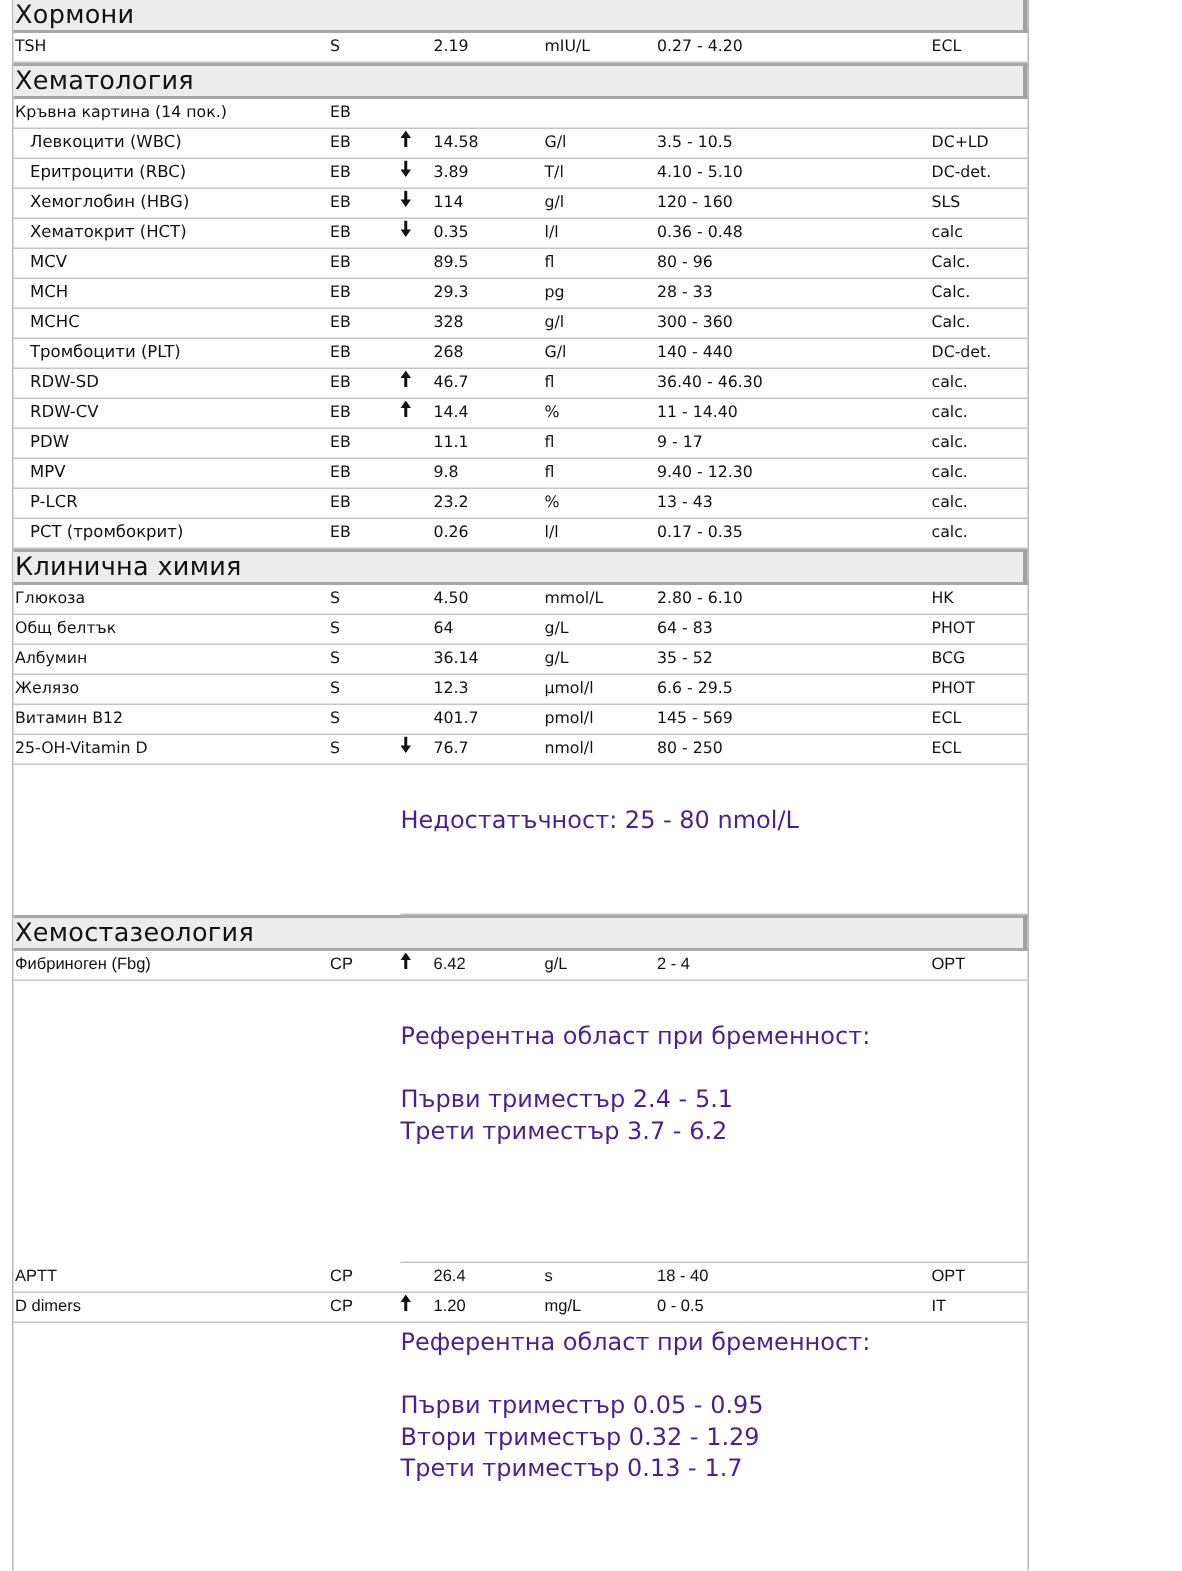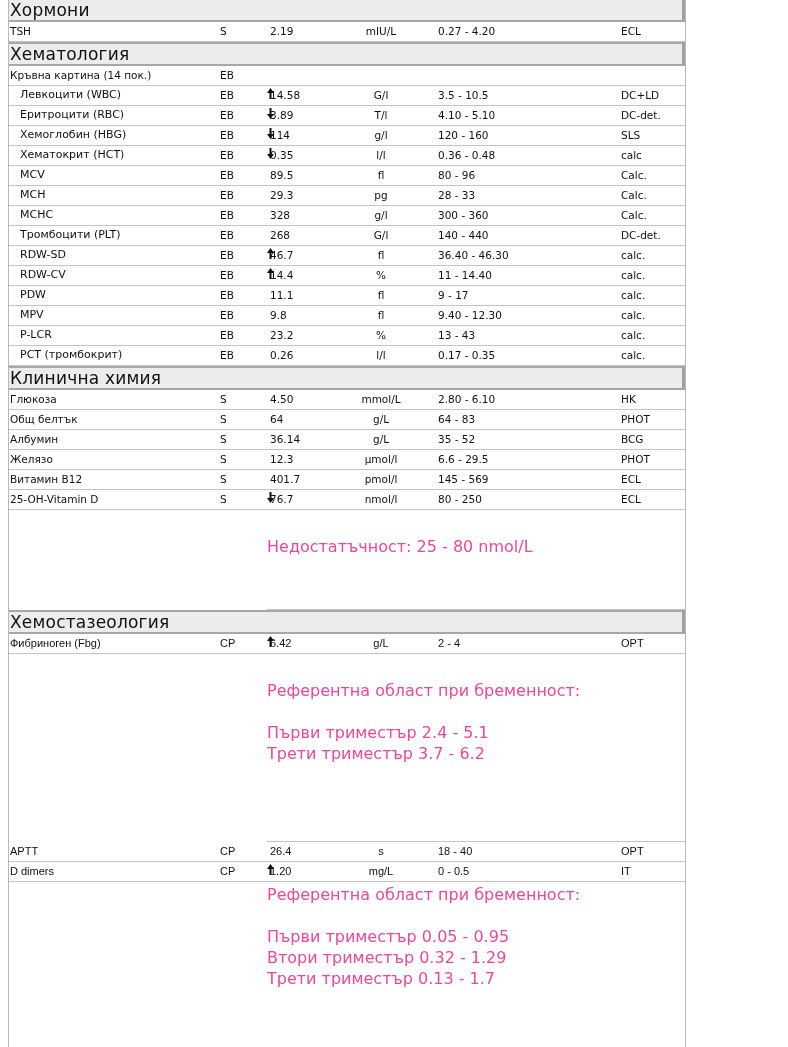--- a/index.html
+++ b/index.html
@@ -11,26 +11,26 @@
                     border-right: 3px solid #a0a0a0; box-sizing: border-box; font-weight: normal; font-size: 17px;
                     line-height: 20px; padding-left: 1px; letter-spacing: 0.2px; }
   .section-header.first { border-top: none; height: 22px; }
   .row { position: relative; height: 19px; border-bottom: 1px solid #c4c4c4; font-size: 10.5px; line-height: 18px; }
   .row.indent .c-name { padding-left: 10px; }
   .row.indent .c-name { font-size: 11px; }
   .c { position: absolute; top: 0; white-space: nowrap; }
   .c-name { left: 1px; }
   .c-mat { left: 211px; }
   .c-flag { left: 258px; width: 10px; font-size: 10px; }
-  .c-val { left: 261px; }
-  .c-unit { left: 340px; width: 64px; text-align: center; }
+  .c-val { left: 280px; }
+  .c-unit { left: 354px; width: 64px; }
   .c-ref { left: 429px; }
   .c-meth { left: 612px; }
   .arrow-svg { width: 7px; height: 11px; display: inline-block; vertical-align: -1px; }
-  .note { position: relative; font-size: 16px; line-height: 21px; color: #ec4899; }
+  .note { position: relative; font-size: 16px; line-height: 21px; color: #4c1d95; }
   .note .line { display: block; white-space: nowrap; }
   .note-inner { position: absolute; left: 258px; }
   .note-sep { position: absolute; left: 258px; right: 0; border-top: 1px solid #c4c4c4; }
   .row.condensed { font-family: "Liberation Sans", sans-serif; font-size: 11px; }
 </style>
 </head>
 <body>
 
 <div class="report" id="report">
     <div>

